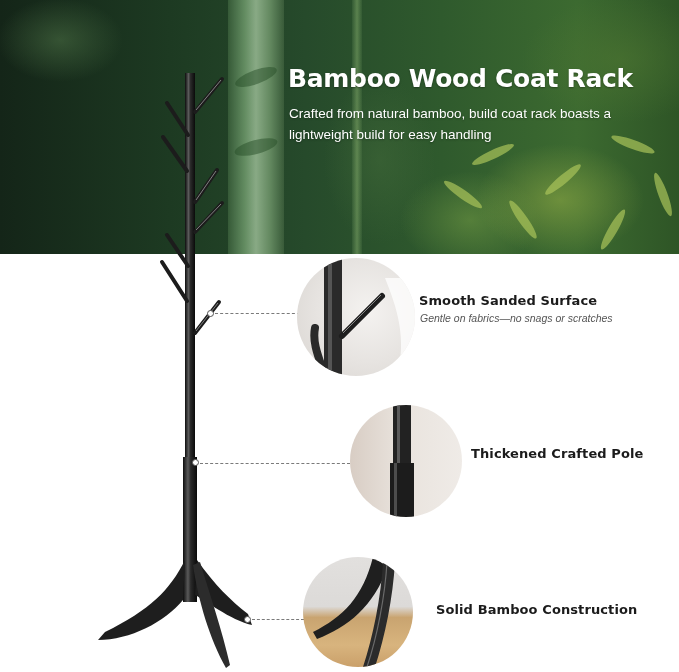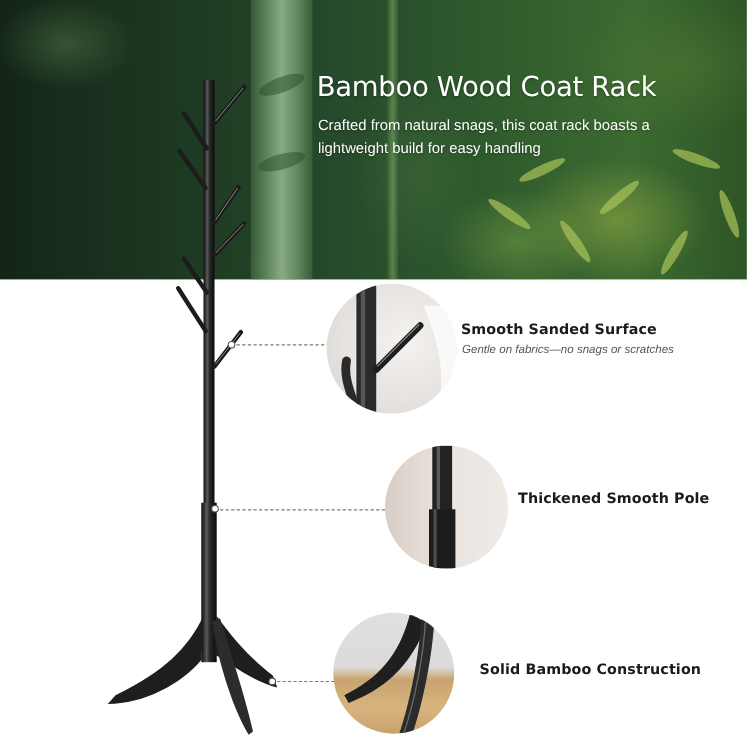--- a/index.html
+++ b/index.html
@@ -31,21 +31,21 @@
       position: absolute; left: 352px; top: 0; width: 10px; height: 254px;
       background: linear-gradient(90deg, rgba(90,130,80,0.2), rgba(150,190,120,0.45), rgba(90,130,80,0.2));
     }
     .leaf {
       position: absolute; width: 46px; height: 9px; border-radius: 50%;
       background: rgba(170,195,90,0.7);
     }
 
     .banner-title {
       position: absolute; left: 288px; top: 64px;
-      color: #ffffff; font-family: "DejaVu Sans", sans-serif; font-weight: normal;
+      color: #ffffff; font-family: "DejaVu Sans", sans-serif; font-weight: bold;
       font-size: 25px; letter-spacing: -0.3px; white-space: nowrap;
       text-shadow: 0 1px 2px rgba(0,0,0,0.35);
     }
     .banner-sub {
       position: absolute; left: 289px; top: 103px; width: 360px;
       color: #ffffff; font-family: "Liberation Sans", sans-serif; font-size: 13.5px; line-height: 21px;
       text-shadow: 0 1px 2px rgba(0,0,0,0.35);
     }
 
     .rack { position: absolute; left: 0; top: 0; width: 300px; height: 672px; pointer-events: none; }
@@ -85,21 +85,21 @@
   <div class="bamboo-stalk-2"></div>
   <div class="leaf" style="left:440px;top:190px;transform:rotate(35deg);"></div>
   <div class="leaf" style="left:470px;top:150px;transform:rotate(-25deg);"></div>
   <div class="leaf" style="left:500px;top:215px;transform:rotate(55deg);"></div>
   <div class="leaf" style="left:540px;top:175px;transform:rotate(-40deg);"></div>
   <div class="leaf" style="left:610px;top:140px;transform:rotate(20deg);"></div>
   <div class="leaf" style="left:590px;top:225px;transform:rotate(-60deg);"></div>
   <div class="leaf" style="left:640px;top:190px;transform:rotate(70deg);"></div>
 
   <div class="banner-title">Bamboo Wood Coat Rack</div>
-  <div class="banner-sub">Crafted from natural snags, this coat rack boasts a lightweight build for easy handling</div>
+  <div class="banner-sub">Crafted from natural bamboo, build coat rack boasts a lightweight build for easy handling</div>
 </div>
 
 <svg class="rack" viewBox="0 0 300 672" width="300" height="672">
   <defs>
     <linearGradient id="poleG" x1="0" x2="1">
       <stop offset="0" stop-color="#0d0d0d"></stop>
       <stop offset="0.35" stop-color="#5a5a5a"></stop>
       <stop offset="0.55" stop-color="#2a2a2a"></stop>
       <stop offset="1" stop-color="#0a0a0a"></stop>
     </linearGradient>
@@ -154,21 +154,21 @@
 <div class="feature-desc" style="left:420px;top:312px;font-style:italic;">Gentle on fabrics—no snags or scratches</div>
 
 <div class="circle circle-pole">
   <svg width="112" height="112" viewBox="0 0 112 112">
     <rect x="43" y="0" width="18" height="60" fill="#222"></rect>
     <rect x="47" y="0" width="3" height="60" fill="#5a5a5a"></rect>
     <rect x="40" y="58" width="24" height="54" fill="#1c1c1c"></rect>
     <rect x="44" y="58" width="3" height="54" fill="#4d4d4d"></rect>
   </svg>
 </div>
-<div class="feature-title" style="left:471px;top:446px;">Thickened Smooth Pole</div>
+<div class="feature-title" style="left:471px;top:446px;">Thickened Crafted Pole</div>
 
 <div class="circle circle-base">
   <svg width="110" height="110" viewBox="0 0 110 110">
     <path d="M70 0 C60 40, 40 60, 10 75 L14 82 C45 70, 70 50, 85 10 Z" fill="#1f1f1f"></path>
     <path d="M80 5 C78 40, 70 80, 60 110 L72 110 C82 80, 90 40, 92 5 Z" fill="#2b2b2b"></path>
     <path d="M84 5 C82 40, 74 80, 64 110" stroke="#6a6a6a" stroke-width="1.2" fill="none"></path>
   </svg>
 </div>
 <div class="feature-title" style="left:436px;top:602px;">Solid Bamboo Construction</div>
 

